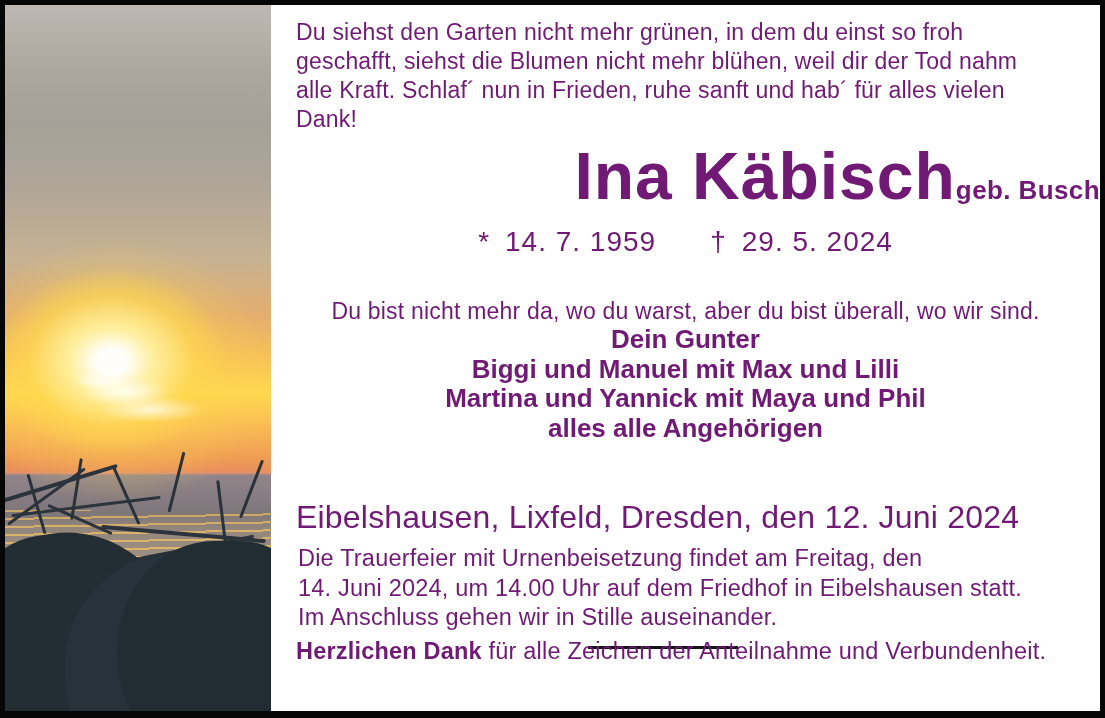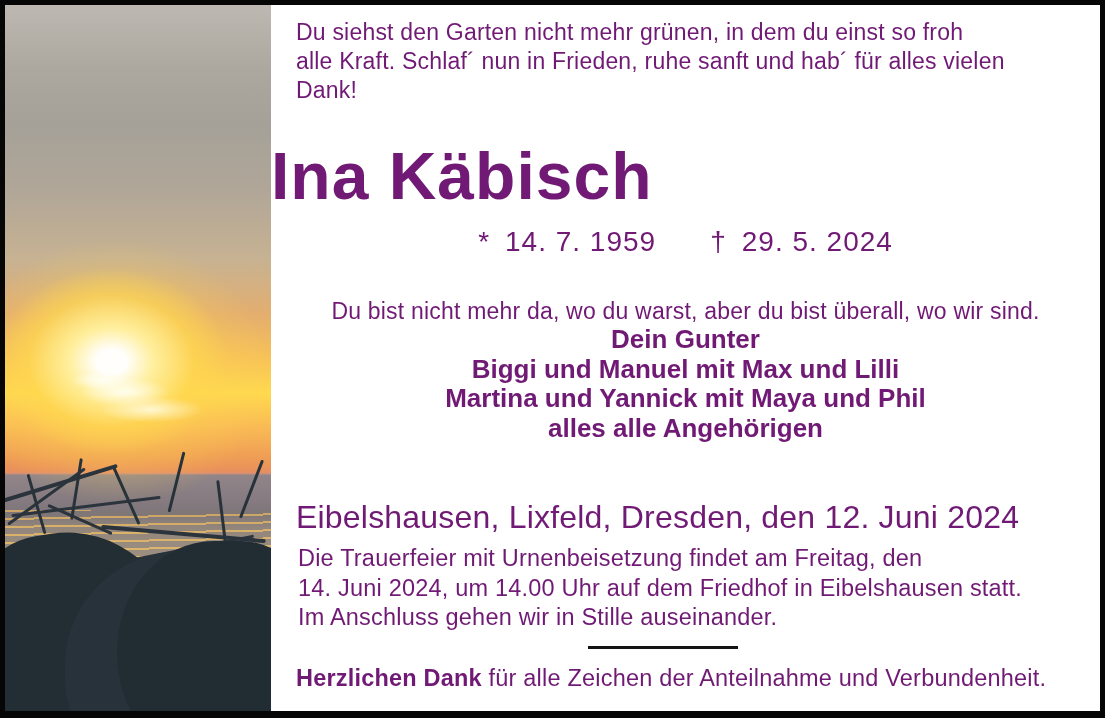--- a/index.html
+++ b/index.html
@@ -62,32 +62,32 @@
   .b2{left:70px;bottom:27%;transform:rotate(9deg);}
   .b3{left:120px;bottom:26%;transform:rotate(-24deg);}
   .b4{left:170px;bottom:28%;transform:rotate(14deg);}
   .b5{left:215px;bottom:24%;transform:rotate(-7deg);}
   .b6{left:245px;bottom:27%;transform:rotate(21deg);}
 
   
   .content{position:absolute;left:266px;top:0;right:0;bottom:0;}
   .content > div{position:absolute;}
   .poem{left:25px;top:13px;font-size:23px;line-height:29px;letter-spacing:.2px;}
-  .name-row{left:0;top:133px;width:100%;display:flex;justify-content:flex-start;align-items:baseline;gap:0;}
+  .name-row{left:0;top:133px;width:100%;display:flex;justify-content:flex-end;align-items:baseline;gap:0;}
   .name{font-size:66px;font-weight:600;letter-spacing:1px;}
   .maiden{font-size:26px;font-weight:600;letter-spacing:.4px;}
   .dates{left:0;top:221px;width:100%;display:flex;justify-content:center;gap:54px;font-size:28px;letter-spacing:1px;}
   .date-group{display:flex;gap:15px;}
   .quote{left:0;top:293px;width:100%;text-align:center;font-size:23px;letter-spacing:.2px;}
   .mourners{left:0;top:320px;width:100%;text-align:center;font-size:26px;line-height:29.5px;font-weight:bold;}
   .m-light{font-weight:normal;}
   .dateline{left:25px;top:494px;font-size:32px;letter-spacing:.2px;}
   .funeral{left:27px;top:539px;font-size:23.5px;line-height:29.5px;letter-spacing:.2px;}
   .divider{left:317px;top:641px;width:150px;height:3px;background:#141414;}
-  .thanks{left:25px;top:660px;font-size:23.5px;letter-spacing:.2px;}
+  .thanks{left:25px;top:633px;font-size:23.5px;letter-spacing:.2px;}
   .bold{font-weight:bold;}
 </style>
 </head>
 <body>
 
 <div class="notice">
 
   <div class="photo">
     <div class="sky"></div>
     <div class="sun-glow"></div>
@@ -108,26 +108,28 @@
     <div class="blade b3"></div>
     <div class="blade b4"></div>
     <div class="blade b5"></div>
     <div class="blade b6"></div>
   </div>
 
   <div class="content">
 
     <div class="poem">
       <div>Du siehst den Garten nicht mehr grünen, in dem du einst so froh</div>
+      <div>geschafft, siehst die Blumen nicht mehr blühen, weil dir der Tod nahm</div>
       <div>alle Kraft. Schlaf´ nun in Frieden, ruhe sanft und hab´ für alles vielen</div>
       <div>Dank!</div>
     </div>
 
     <div class="name-row">
       <span class="name">Ina Käbisch</span>
+      <span class="maiden">geb. Busch</span>
     </div>
 
     <div class="dates">
       <span class="date-group">
         <span>*</span>
         <span>14. 7. 1959</span>
       </span>
       <span class="date-group">
         <span>†</span>
         <span>29. 5. 2024</span>

